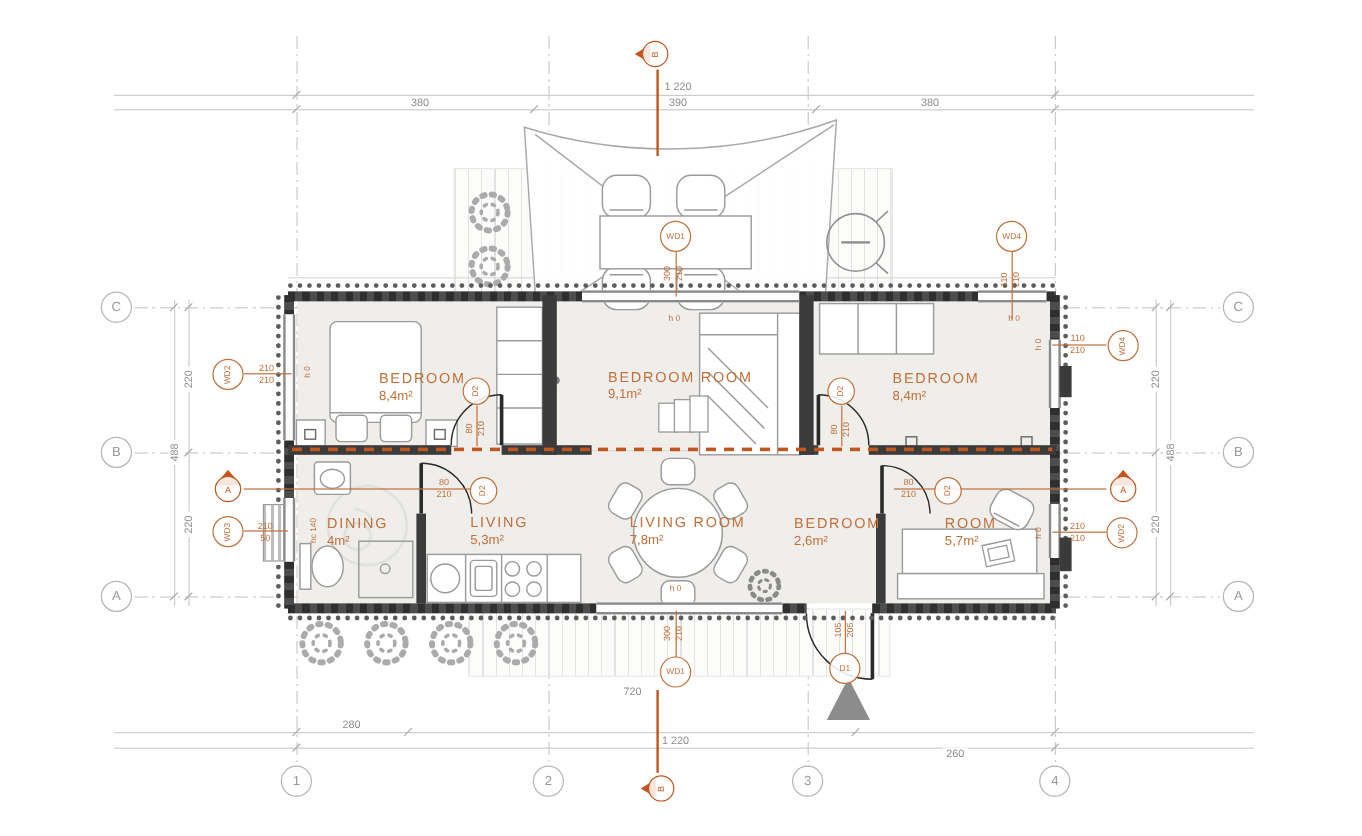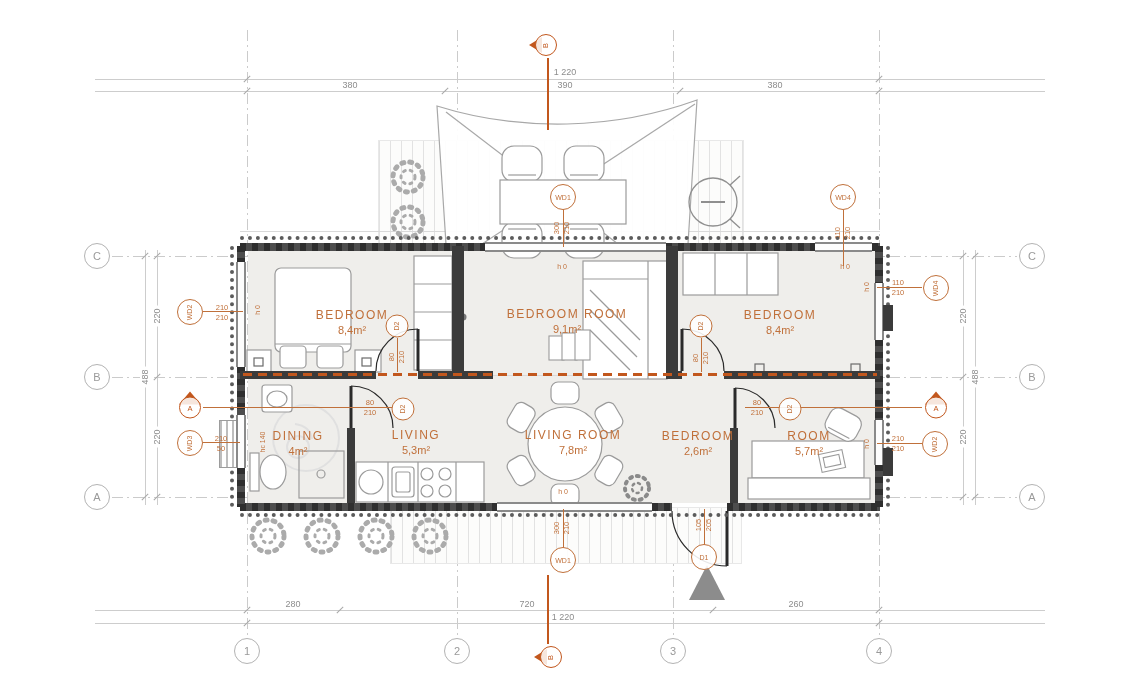--- a/index.html
+++ b/index.html
@@ -27,21 +27,21 @@
   .corr-h{position:absolute;height:0;border-top:4px dotted #5c5c5c;z-index:6}
   .corr-v{position:absolute;width:0;border-left:4px dotted #5c5c5c;z-index:6}
   .nub{position:absolute;background:#3b3b3b;z-index:7}
   .acunit{position:absolute;border:1px solid #9c9c9c;background:repeating-linear-gradient(90deg,#bdbdbd 0 2px,#fff 2px 6px);z-index:6}
   svg.layer{position:absolute;left:0;top:0;z-index:6}
   .odash{position:absolute;height:3px;z-index:8;
     background:repeating-linear-gradient(90deg,#c2571d 0 9px,transparent 9px 15px);}
   .oline-h{position:absolute;height:1px;background:#c0703a;z-index:8}
   .oline-v{position:absolute;width:1px;background:#c0703a;z-index:8}
   .secline{position:absolute;width:2px;background:#c2571d;z-index:8}
-  .room{position:absolute;transform:translate(-50%,-50%);text-align:center;color:#c0703a;z-index:9}
+  .room{position:absolute;transform:translate(-50%,-50%);color:#c0703a;z-index:9}
   .rname{font-size:12px;letter-spacing:1.5px;white-space:nowrap}
   .rarea{font-size:11px;margin-top:2px}
   .mk{position:absolute;width:24px;height:24px;border:1px solid #c0703a;border-radius:50%;transform:translate(-50%,-50%);
       display:flex;align-items:center;justify-content:center;font-size:7px;color:#c0703a;background:rgba(255,255,255,.88);z-index:9}
   .mk.sm{width:21px;height:21px}
   .mk.rot span{display:inline-block;transform:rotate(-90deg)}
   .df{position:absolute;transform:translate(-50%,-50%);display:flex;flex-direction:column;align-items:center;
       font-size:7.5px;line-height:1.2;color:#c0703a;z-index:9;gap:1px;white-space:nowrap}
   .df.vert{transform:translate(-50%,-50%) rotate(-90deg)}
   .h0{position:absolute;transform:translate(-50%,-50%);font-size:7px;color:#c0703a;z-index:9;white-space:nowrap}
@@ -483,22 +483,22 @@
     <span class="sec-circle">
         <i>A</i>
       </span>
   </div>
 
   <div class="gd" style="left:565px;top:72px"><span>1 220</span></div>
   <div class="gd" style="left:350px;top:85px"><span>380</span></div>
   <div class="gd" style="left:565px;top:85px"><span>390</span></div>
   <div class="gd" style="left:775px;top:85px"><span>380</span></div>
   <div class="gd" style="left:293px;top:604px"><span>280</span></div>
-  <div class="gd" style="left:527px;top:604px"><span>720</span></div>
-  <div class="gd" style="left:796px;top:604px"><span>260</span></div>
+  <div class="gd" style="left:527px;top:576px"><span>720</span></div>
+  <div class="gd" style="left:796px;top:628px"><span>260</span></div>
   <div class="gd" style="left:563px;top:617px"><span>1 220</span></div>
   <div class="gd rot" style="left:157px;top:316px"><span>220</span></div>
   <div class="gd rot" style="left:145px;top:377px"><span>488</span></div>
   <div class="gd rot" style="left:157px;top:437px"><span>220</span></div>
   <div class="gd rot" style="left:963px;top:316px"><span>220</span></div>
   <div class="gd rot" style="left:975px;top:377px"><span>488</span></div>
   <div class="gd rot" style="left:963px;top:437px"><span>220</span></div>
 
   <div class="gb" style="left:247px;top:651px">
       <span>1</span>

